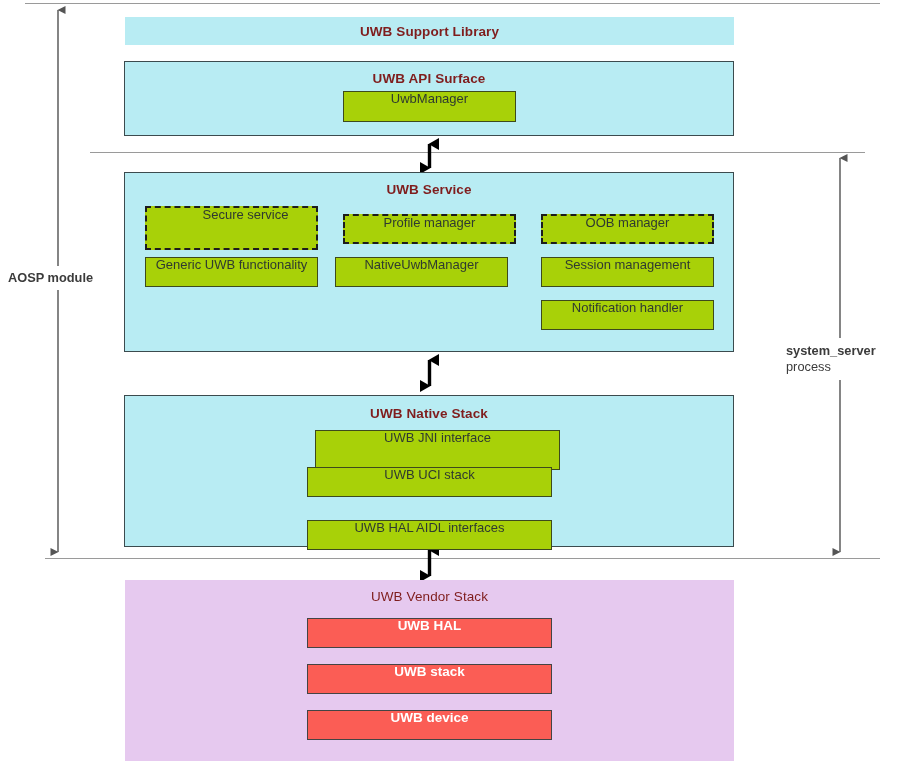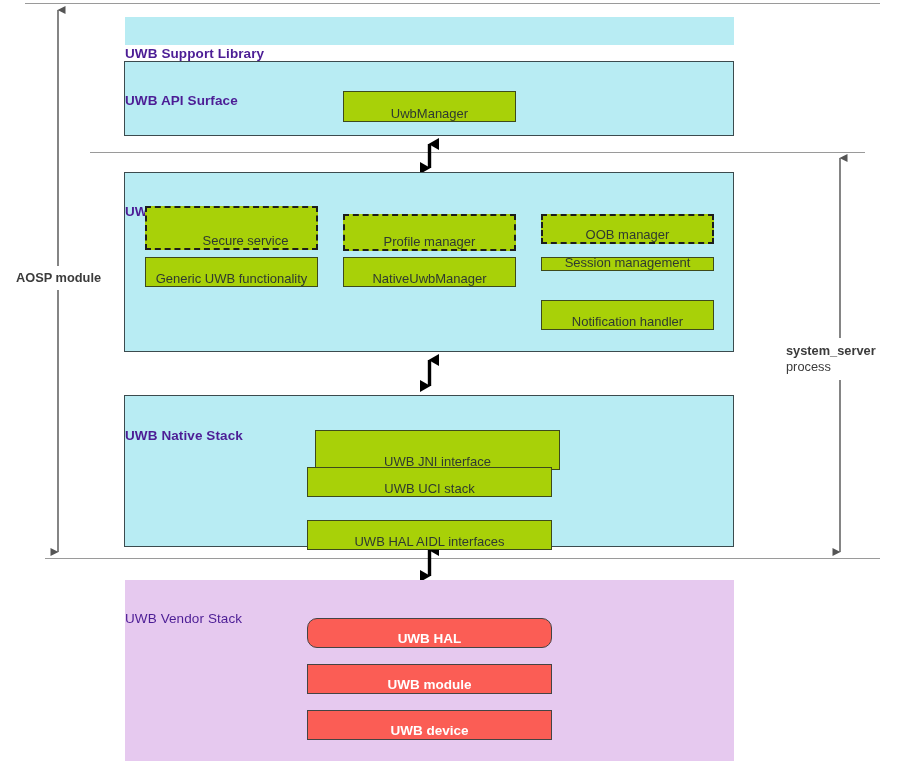--- a/index.html
+++ b/index.html
@@ -32,34 +32,34 @@
     border: 1.6px solid #3c4b4e;
     padding-left: 34px;
   }
   .layer.vendor {
     background: #e6c9ef;
   }
   .layer-title {
     position: absolute;
     left: 0;
     right: 0;
+    text-align: center;
     font-size: 13.5px;
     font-weight: bold;
-    color: #4c1d95;
+    color: #7f1d1d;
     letter-spacing: 0.1px;
-    margin-top: 22px;
   }
   .layer-title.regular { font-weight: normal; }
 
   
   .chip {
     background: #a8d108;
     border: 1.6px solid #3d4a1c;
     display: flex;
-    align-items: flex-end;
+    align-items: flex-start;
     justify-content: center;
     font-size: 13px;
     color: #2f3a30;
     text-align: center;
     line-height: 1.1;
   }
   .chip.dashed {
     border: 2px dashed #1d1d1d;
   }
   .chip.red {
@@ -143,21 +143,21 @@
     </g>
 
     <g>
       <line x1="429.5" y1="647" x2="429.5" y2="663" stroke="#777777" stroke-width="1.6" marker-end="url(#arrGray)"></line>
     </g>
     <g>
       <line x1="429.5" y1="693" x2="429.5" y2="709" stroke="#777777" stroke-width="1.6" marker-end="url(#arrGray)"></line>
     </g>
   </svg>
 
-  <div class="side-label" style="left:16px; top:270px;">
+  <div class="side-label" style="left:8px; top:270px;">
     <span>AOSP module</span>
   </div>
 
   <div class="side-label" style="left:786px; top:343px;">
     <span>system_server</span>
     <span class="sub">process</span>
   </div>
 
   <div class="layer abs" style="left:125px; top:17px; width:609px; height:28px;">
     <div class="layer-title" style="top:7px;">UWB Support Library</div>
@@ -170,34 +170,34 @@
     <span>UwbManager</span>
   </div>
 
   <div class="layer bordered abs" style="left:124px; top:172px; width:610px; height:180px;">
     <div class="layer-title" style="top:9px;">UWB Service</div>
   </div>
 
   <div class="chip dashed abs" style="left:145px; top:206px; width:173px; height:44px;padding-left:28px;">
     <span>Secure service</span>
   </div>
-  <div class="chip dashed abs" style="left:343px; top:214px; width:173px; height:37px;">
+  <div class="chip dashed abs" style="left:343px; top:214px; width:173px; height:30px;">
     <span>Profile manager</span>
   </div>
   <div class="chip dashed abs" style="left:541px; top:214px; width:173px; height:30px;">
     <span>OOB manager</span>
   </div>
 
   <div class="chip abs" style="left:145px; top:257px; width:173px; height:30px;">
     <span>Generic UWB functionality</span>
   </div>
-  <div class="chip abs" style="left:343px; top:257px; width:173px; height:30px;">
+  <div class="chip abs" style="left:335px; top:257px; width:173px; height:30px;">
     <span>NativeUwbManager</span>
   </div>
-  <div class="chip abs" style="left:541px; top:257px; width:173px; height:14px;">
+  <div class="chip abs" style="left:541px; top:257px; width:173px; height:30px;">
     <span>Session management</span>
   </div>
 
   <div class="chip abs" style="left:541px; top:300px; width:173px; height:30px;">
     <span>Notification handler</span>
   </div>
 
   <div class="layer bordered abs" style="left:124px; top:395px; width:610px; height:152px;">
     <div class="layer-title" style="top:10px;">UWB Native Stack</div>
   </div>
@@ -207,23 +207,23 @@
   <div class="chip abs" style="left:307px; top:467px; width:245px; height:30px;">
     <span>UWB UCI stack</span>
   </div>
   <div class="chip abs" style="left:307px; top:504px; width:245px; height:30px;margin-top:16px;">
     <span>UWB HAL AIDL interfaces</span>
   </div>
 
   <div class="layer vendor abs" style="left:125px; top:580px; width:609px; height:181px;">
     <div class="layer-title regular" style="top:9px;">UWB Vendor Stack</div>
   </div>
-  <div class="chip red abs" style="left:307px; top:618px; width:245px; height:30px;border-radius:10px;">
+  <div class="chip red abs" style="left:307px; top:618px; width:245px; height:30px;">
     <span>UWB HAL</span>
   </div>
   <div class="chip red abs" style="left:307px; top:664px; width:245px; height:30px;">
-    <span>UWB module</span>
+    <span>UWB stack</span>
   </div>
   <div class="chip red abs" style="left:307px; top:710px; width:245px; height:30px;">
     <span>UWB device</span>
   </div>
 
 </div>
 
 </body></html>

